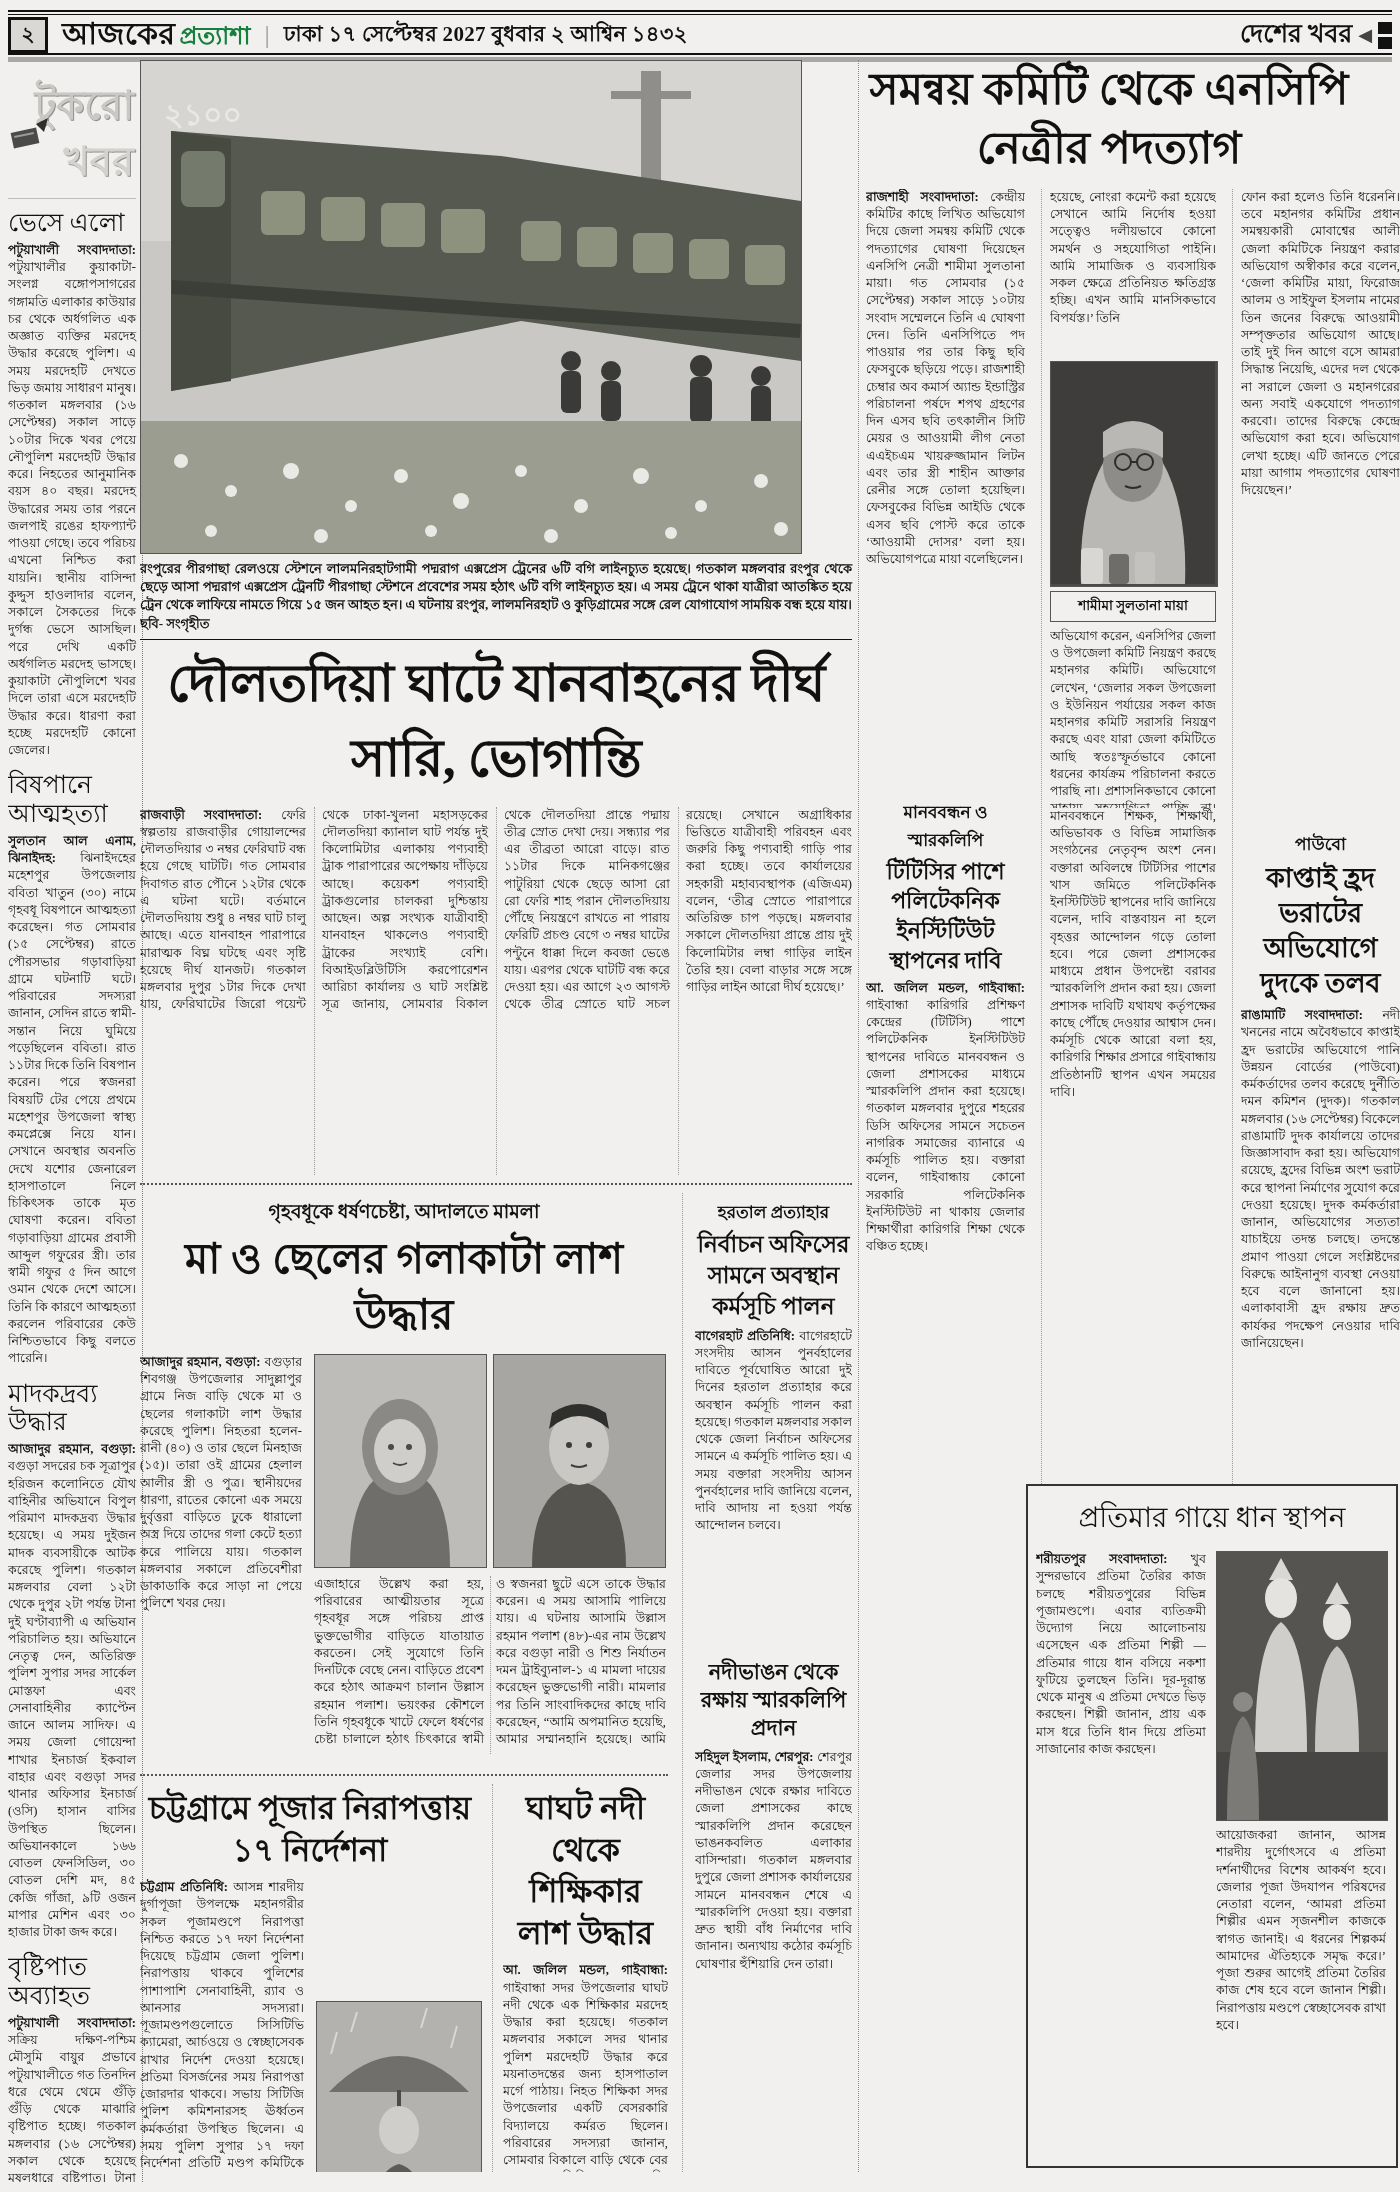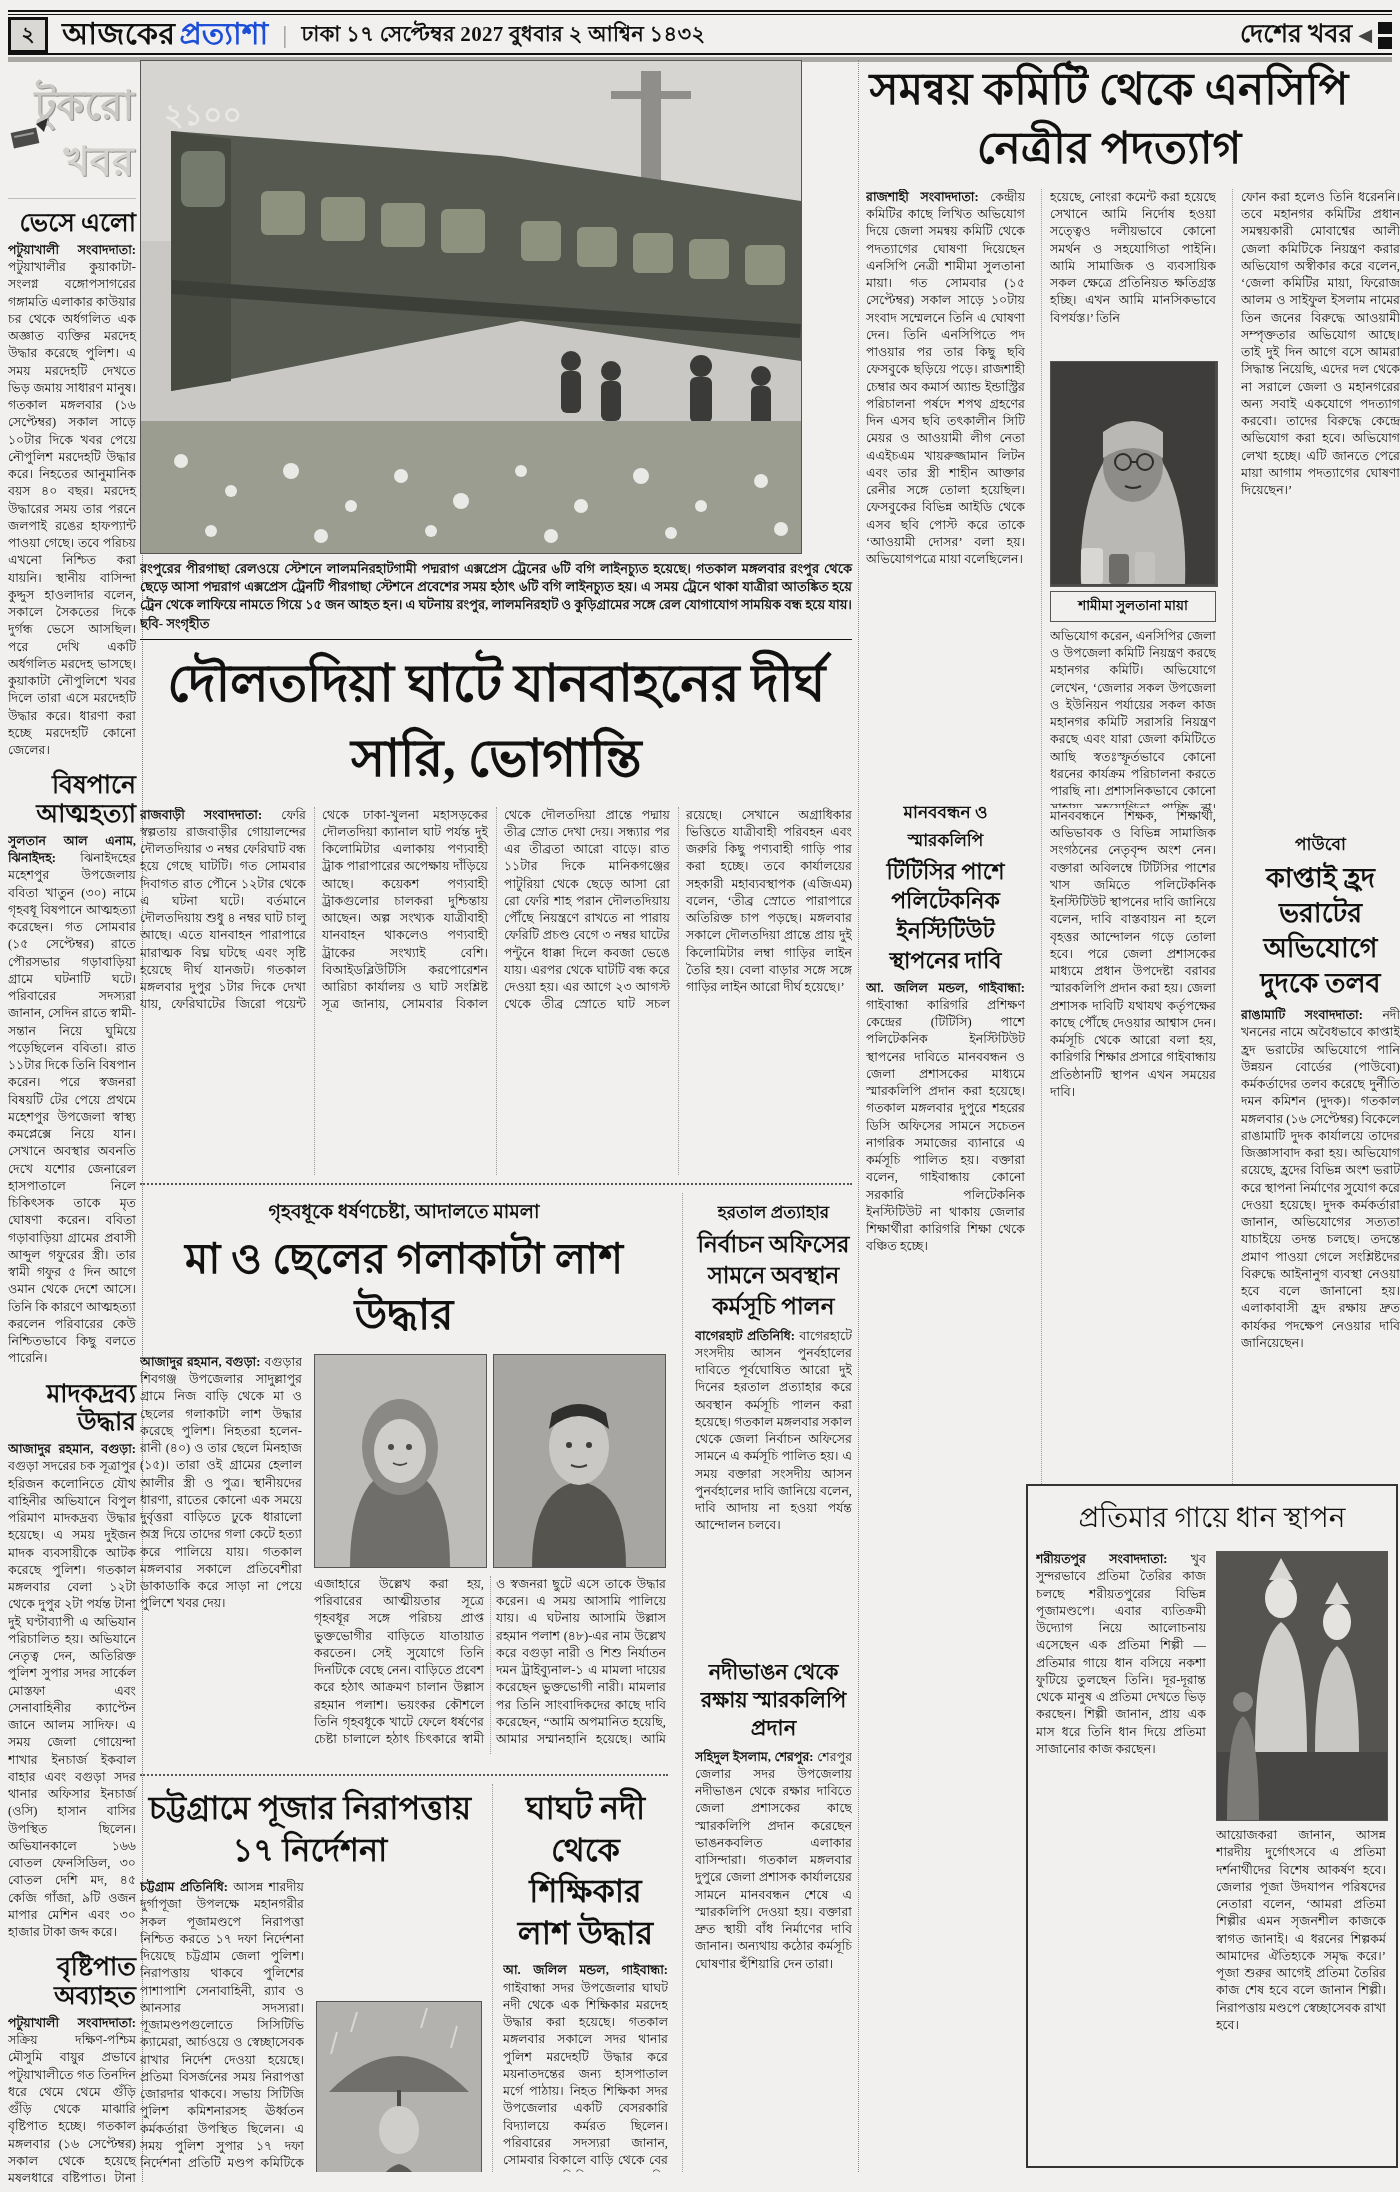--- a/index.html
+++ b/index.html
@@ -5,37 +5,37 @@
   html,body{margin:0;padding:0;}
   body{background:#e8e7e4;font-family:"Liberation Serif","DejaVu Serif",serif;color:#111;}
   .page{position:relative;width:1400px;height:2192px;background:#f1f0ee;overflow:hidden;margin:0 auto;}
   
   .toprule{position:absolute;left:8px;right:8px;top:10px;border-top:2px solid #111;}
   .toprule2{position:absolute;left:8px;right:8px;top:14px;border-top:1px solid #111;}
   .hdr{position:absolute;left:8px;right:8px;top:18px;height:34px;display:flex;align-items:center;gap:14px;}
   .pageno{width:34px;height:30px;background:#d9d8d5;border:3px solid #111;display:flex;align-items:center;justify-content:center;font-weight:bold;font-size:20px;}
   .mast{display:flex;align-items:baseline;gap:4px;font-family:Liberation Sans, sans-serif;}
   .mast .m1{font-size:30px;font-weight:bold;letter-spacing:.5px;}
-  .mast .m2{font-size:30px;font-weight:bold;color:#1d4ed8;}
+  .mast .m2{font-size:24px;font-weight:bold;color:#15803d;}
   .hsep{color:#999;font-size:26px;font-weight:200;}
   .dateline{font-size:21px;font-weight:bold;letter-spacing:.3px;}
   .section{margin-left:auto;display:flex;align-items:center;gap:6px;font-size:25px;font-weight:bold;}
   .secarrow{font-size:18px;color:#444;}
   .secblocks{display:flex;flex-direction:column;gap:3px;}
   .secblocks i{width:14px;height:12px;background:#111;}
   .botrule{position:absolute;left:8px;right:8px;top:53px;border-top:2px solid #111;}
   .botrule2{position:absolute;left:8px;right:8px;top:57px;height:5px;background:#a9a8a5;}
   
   .sidebar{position:absolute;left:8px;top:68px;width:128px;height:2114px;padding-right:6px;border-right:1px dotted #777;overflow:hidden;}
   .tklogo{position:relative;height:130px;margin-bottom:10px;border-bottom:1px solid #bbb;}
   .tklogo .t1{position:absolute;right:2px;top:6px;font-size:40px;font-weight:bold;color:#c9c8c5;text-shadow:1px 1px 0 #8f8f8c;}
   .tklogo .t2{position:absolute;right:2px;top:62px;font-size:40px;font-weight:bold;color:#d3d2cf;text-shadow:1px 1px 0 #8f8f8c;}
   .tklogo svg{position:absolute;left:2px;top:48px;}
   .sb-art{margin-bottom:12px;}
-  .sb-h{font-size:25px;line-height:1.15;font-weight:bold;margin:0 0 4px 0;text-align:right;}
+  .sb-h{font-size:25px;line-height:1.15;font-weight:normal;margin:0 0 4px 0;}
   .body{font-size:12.5px;line-height:1.38;text-align:justify;margin:0;}
   .byl{font-weight:bold;}
   
   .leftmain{position:absolute;left:140px;top:60px;width:712px;padding-right:6px;border-right:1px dotted #888;height:2112px;overflow:hidden;}
   .rightmain{position:absolute;left:866px;top:60px;width:534px;height:2112px;overflow:hidden;}
   figure{margin:0;}
   .trainfig{width:660px;height:492px;border:1px solid #555;background:#22c55e;}
   .caption{font-size:13px;line-height:1.4;text-align:justify;font-weight:bold;margin:6px 0 2px 0;border-bottom:1.5px solid #111;padding-bottom:6px;}
   .h-lead{font-size:52px;line-height:1.45;text-align:center;font-weight:bold;margin:6px 0 10px 0;letter-spacing:-.5px;}
   .cols4{column-count:4;column-gap:16px;column-rule:1px dotted #999;height:368px;overflow:hidden;}

